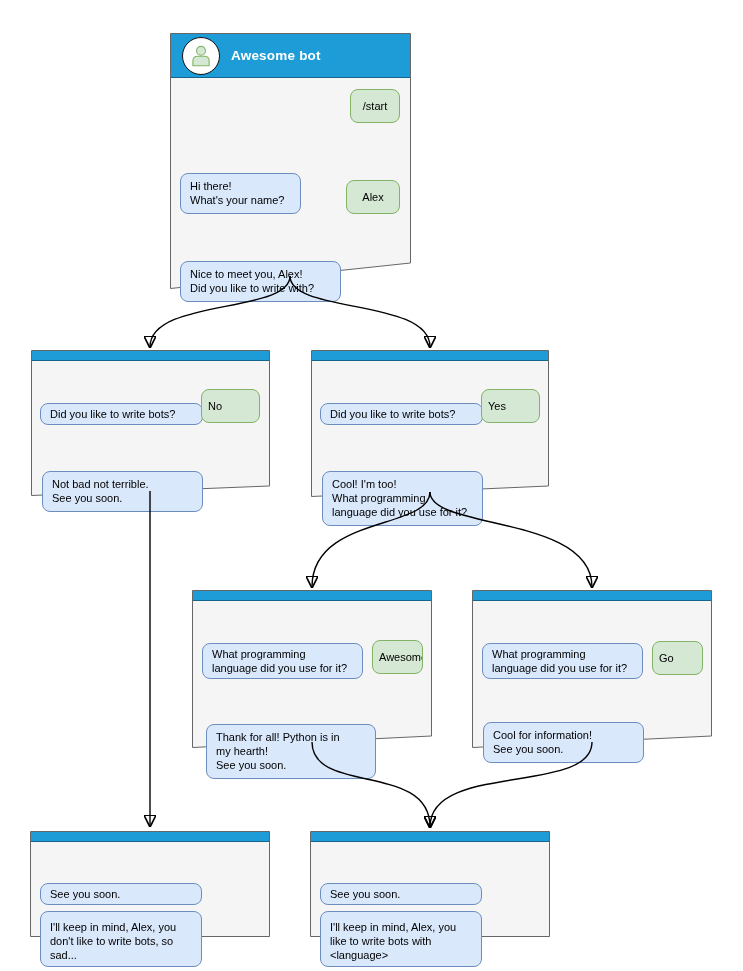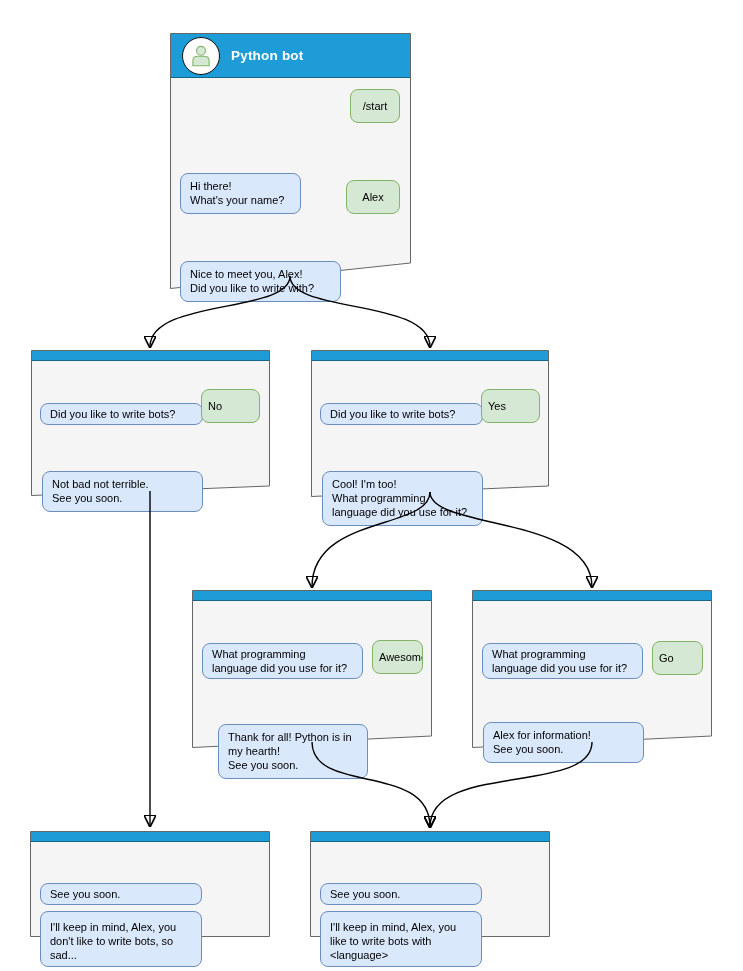--- a/index.html
+++ b/index.html
@@ -54,21 +54,21 @@
     <svg class="card-outline" width="241" height="256" viewBox="0 0 241 256">
       <polygon points="0.5,0.5 240.5,0.5 240.5,230 0.5,255.5" fill="#f5f5f5" stroke="#666666"></polygon>
     </svg>
     <div class="titlebar">
       <div class="avatar">
         <svg viewBox="0 0 24 24">
           <circle cx="12" cy="7.2" r="4.1" fill="#d5e8d4" stroke="#82b366" stroke-width="1"></circle>
           <path d="M4.5,21 L4.5,16.5 Q4.5,12.2 9,12.2 L15,12.2 Q19.5,12.2 19.5,16.5 L19.5,21 Z" fill="#d5e8d4" stroke="#82b366" stroke-width="1"></path>
         </svg>
       </div>
-      <span class="title">Python bot</span>
+      <span class="title">Awesome bot</span>
     </div>
     <span class="bubble user center" style="right:11px; top:56px; width:50px; height:30px;">/start</span>
     <span class="bubble bot pad-m" style="left:10px; top:98px; width:121px;">Hi there!
 What's your name?</span>
     <span class="bubble user center" style="right:11px; top:147px; width:54px; height:30px;">Alex</span>
     <span class="bubble bot pad-m" style="left:10px; top:186px; width:161px;">Nice to meet you, Alex!
 Did you like to write with?</span>
   </div>
 
   <div class="card" style="left:31px; top:350px; width:239px; height:146px;">
@@ -95,34 +95,34 @@
   </div>
 
   <div class="card" style="left:192px; top:590px; width:240px; height:158px;">
     <svg class="card-outline" width="240" height="158" viewBox="0 0 240 158">
       <polygon points="0.5,0.5 239.5,0.5 239.5,146 0.5,157.5" fill="#f5f5f5" stroke="#666666"></polygon>
     </svg>
     <div class="strip"></div>
     <span class="bubble bot pad-s" style="left:10px; top:11px; width:161px;">What programming
 language did you use for it?</span>
     <span class="bubble user" style="right:9px; top:50px; width:51px; height:31px;">Awesome</span>
-    <span class="bubble bot pad-m" style="left:26px; top:92px; width:150px;">Thank for all! Python is in
+    <span class="bubble bot pad-m" style="left:14px; top:92px; width:170px;">Thank for all! Python is in
 my hearth!
 See you soon.</span>
   </div>
 
   <div class="card" style="left:472px; top:590px; width:240px; height:158px;">
     <svg class="card-outline" width="240" height="158" viewBox="0 0 240 158">
       <polygon points="0.5,0.5 239.5,0.5 239.5,146 0.5,157.5" fill="#f5f5f5" stroke="#666666"></polygon>
     </svg>
     <div class="strip"></div>
     <span class="bubble bot pad-s" style="left:10px; top:11px; width:161px;">What programming
 language did you use for it?</span>
     <span class="bubble user" style="right:9px; top:51px; width:51px; height:30px;">Go</span>
-    <span class="bubble bot pad-m" style="left:11px; top:90px; width:161px;">Alex for information!
+    <span class="bubble bot pad-m" style="left:11px; top:90px; width:161px;">Cool for information!
 See you soon.</span>
   </div>
 
   <div class="card" style="left:30px; top:831px; width:240px; height:106px;">
     <svg class="card-outline" width="240" height="106" viewBox="0 0 240 106">
       <polygon points="0.5,0.5 239.5,0.5 239.5,105.5 0.5,105.5" fill="#f5f5f5" stroke="#666666"></polygon>
     </svg>
     <div class="strip"></div>
     <span class="bubble bot pad-s" style="left:10px; top:10px; width:162px;">See you soon.</span>
     <span class="bubble bot pad-l" style="left:10px; top:38px; width:162px;">I'll keep in mind, Alex, you

